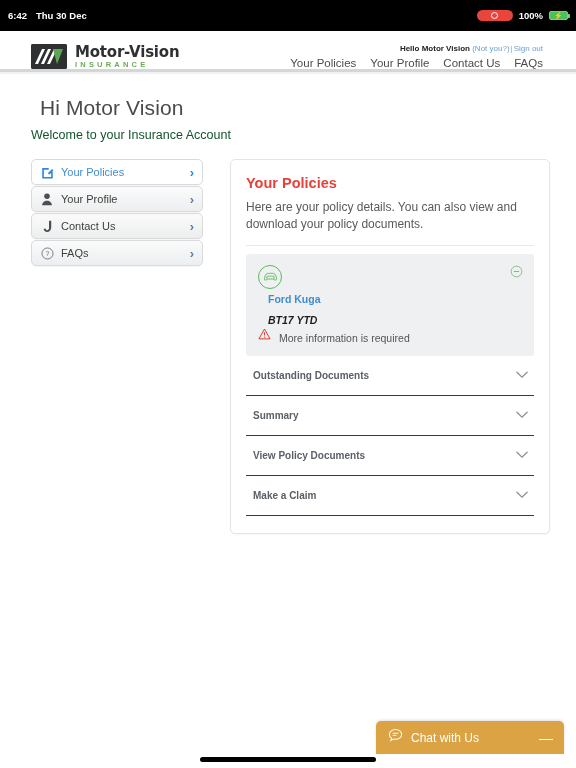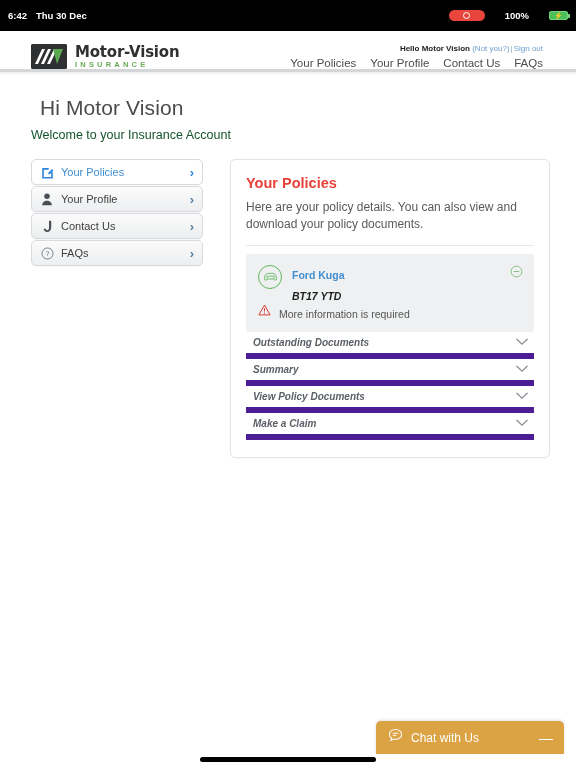--- a/index.html
+++ b/index.html
@@ -11,21 +11,21 @@
   }
   .screen { position: relative; width: 576px; height: 768px; background: #fff; }
 
   
   .statusbar {
     height: 31px; background: #000; color: #fff;
     display: flex; align-items: center; justify-content: space-between;
     padding: 0 8px; font-size: 9.5px; font-weight: 600;
   }
   .sb-left { display: flex; align-items: center; gap: 9px; }
-  .sb-right { display: flex; align-items: center; gap: 20px; }
+  .sb-right { display: flex; align-items: center; gap: 6px; }
   .rec-pill {
     width: 36px; height: 11px; border-radius: 6px; background: #e8453c;
     display: flex; align-items: center; justify-content: center;
   }
   .rec-dot {
     width: 7px; height: 7px; border-radius: 50%;
     border: 1.6px solid #fff; background: #e8453c;
   }
   .battery {
     width: 19px; height: 9.5px; border: 1px solid #6fd47a; border-radius: 2px;
@@ -109,38 +109,38 @@
     font-size: 14.5px; color: #e8413a; font-weight: bold; margin-bottom: 8px;
   }
   .panel-desc { font-size: 12px; color: #5a5a5a; line-height: 1.45; }
   .panel-hr { height: 1px; background: #e6e8e9; margin: 11px 0 8px 0; }
 
   
   .policy-card {
     background: #eff0f1; border-radius: 3px;
     padding: 11px 12px 12px 12px; position: relative;
   }
-  .pc-top { display: flex; align-items: flex-start; }
+  .pc-top { display: flex; align-items: flex-start; flex-direction: column; }
   .car-badge {
     width: 24px; height: 24px; border-radius: 50%;
     border: 1.6px solid #5cb85c; display: flex; align-items: center; justify-content: center;
     flex: 0 0 24px;
   }
   .pc-info { margin-left: 10px; }
   .pc-name { font-size: 10.5px; color: #3f8dd0; font-weight: bold; }
   .pc-reg { font-size: 10.5px; color: #1d1d1d; font-weight: bold; margin-top: 7px; font-style: italic; }
   .collapse-btn { position: absolute; top: 10px; right: 11px; }
   .pc-warn { display: flex; align-items: flex-end; gap: 8px; }
   .pc-warn-text { font-size: 10.5px; color: #555; }
 
   
   .accordion { margin-top: 0; }
   .acc-row {
-    height: 27px; display: flex; align-items: center; justify-content: space-between;
-    border-bottom: 6px solid #4c1d95; padding: 0 6px 0 7px; font-style: italic;
+    height: 40px; display: flex; align-items: center; justify-content: space-between;
+    border-bottom: 1px solid #4c1d95; padding: 0 6px 0 7px;
   }
   .acc-label { font-size: 10px; color: #5b6066; font-weight: bold; }
   .acc-chev { color: #8b9096; display: flex; align-items: center; }
 
   
   .chat-widget {
     position: absolute; right: 12px; bottom: 14px;
     width: 188px; height: 33px; background: #dba343;
     border-radius: 5px 5px 0 0;
     display: flex; align-items: center; padding: 0 11px 0 12px;

